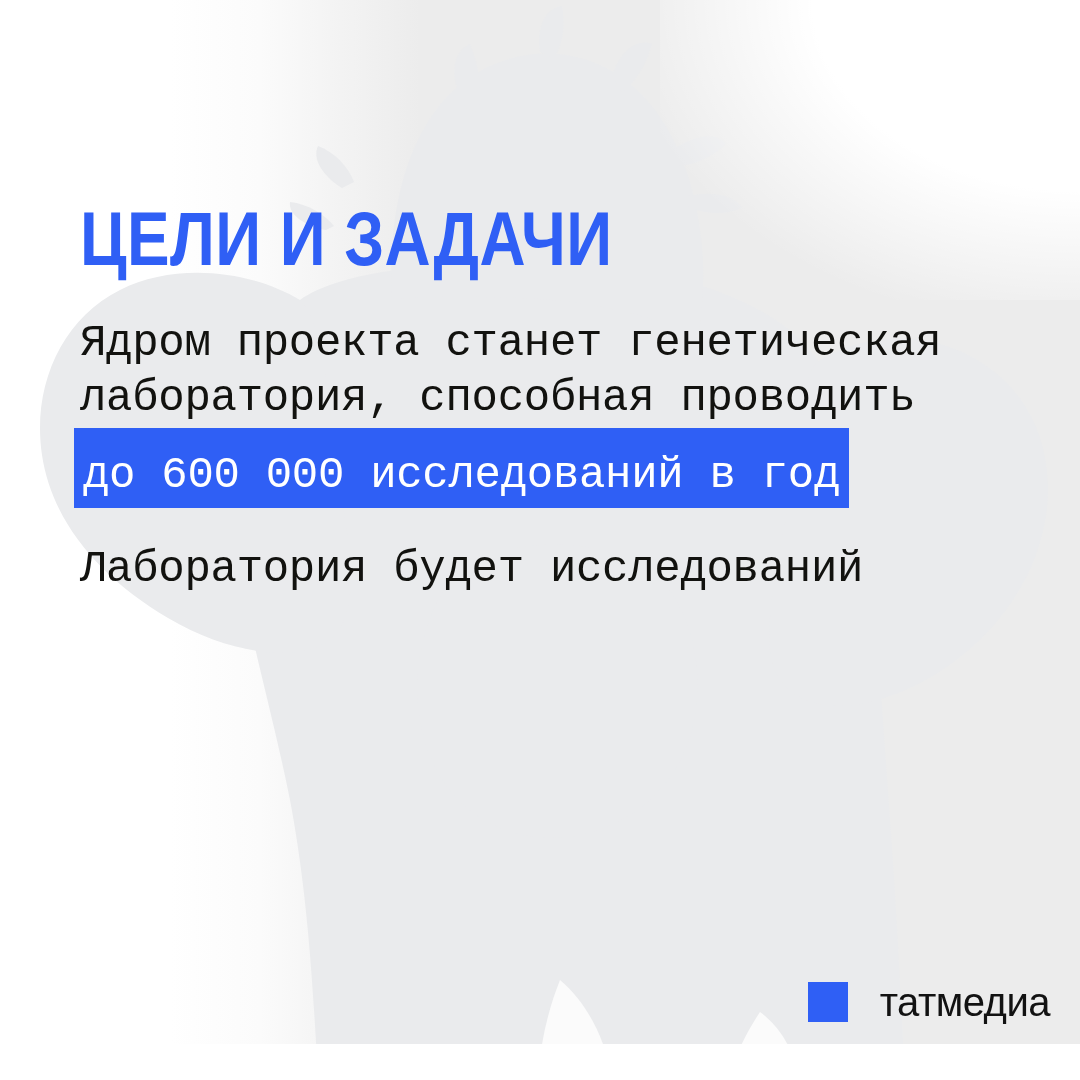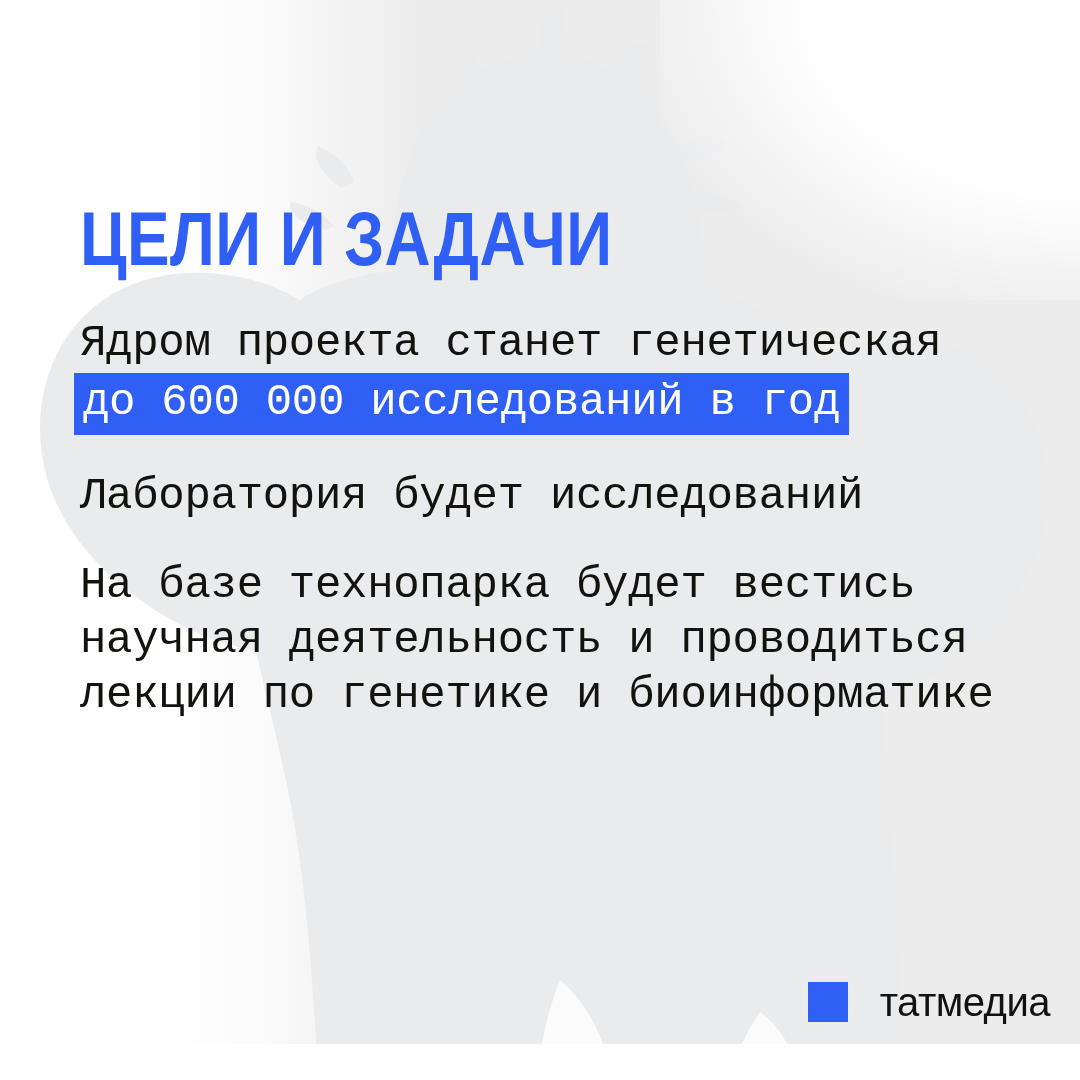--- a/index.html
+++ b/index.html
@@ -81,21 +81,21 @@
     color: #12120f;
     letter-spacing: -0.3px;
     font-family: Liberation Mono, monospace;
   }
   .para:last-child { margin-bottom: 0; }
   .para .line { display: block; white-space: nowrap; }
   .para .line.highlight {
     display: inline-block;
     background: #2f5ff5;
     color: #ffffff;
-    padding: 2px 9px 5px 9px;
+    padding: 20px 9px 5px 9px;
     margin-left: -6px;
     margin-top: 2px;
   }
 
   #logo {
     position: absolute;
     right: 30px;
     bottom: 22px;
     display: flex;
     align-items: center;
@@ -183,32 +183,28 @@
   <div id="corner-wash"></div>
 
   <div id="content">
 
     <div id="page-title">ЦЕЛИ И ЗАДАЧИ</div>
 
     <div id="body-blocks">
 
       <p class="para">
         <span class="line">Ядром проекта станет генетическая</span>
+        <span class="line">лаборатория, способная проводить</span>
         <span class="line highlight">до 600 000 исследований в год</span>
       </p>
 
       <p class="para">
         <span class="line">Лаборатория будет исследований</span>
       </p>
 
-      <p class="para">
-        <span class="line">На базе технопарка будет вестись</span>
-        <span class="line">научная деятельность и проводиться</span>
-        <span class="line">лекции по генетике и биоинформатике</span>
-      </p>
 
     </div>
 
     <div id="logo">
       <div id="logo-mark"></div>
       <div id="logo-text">татмедиа</div>
     </div>
 
   </div>
 </div>

